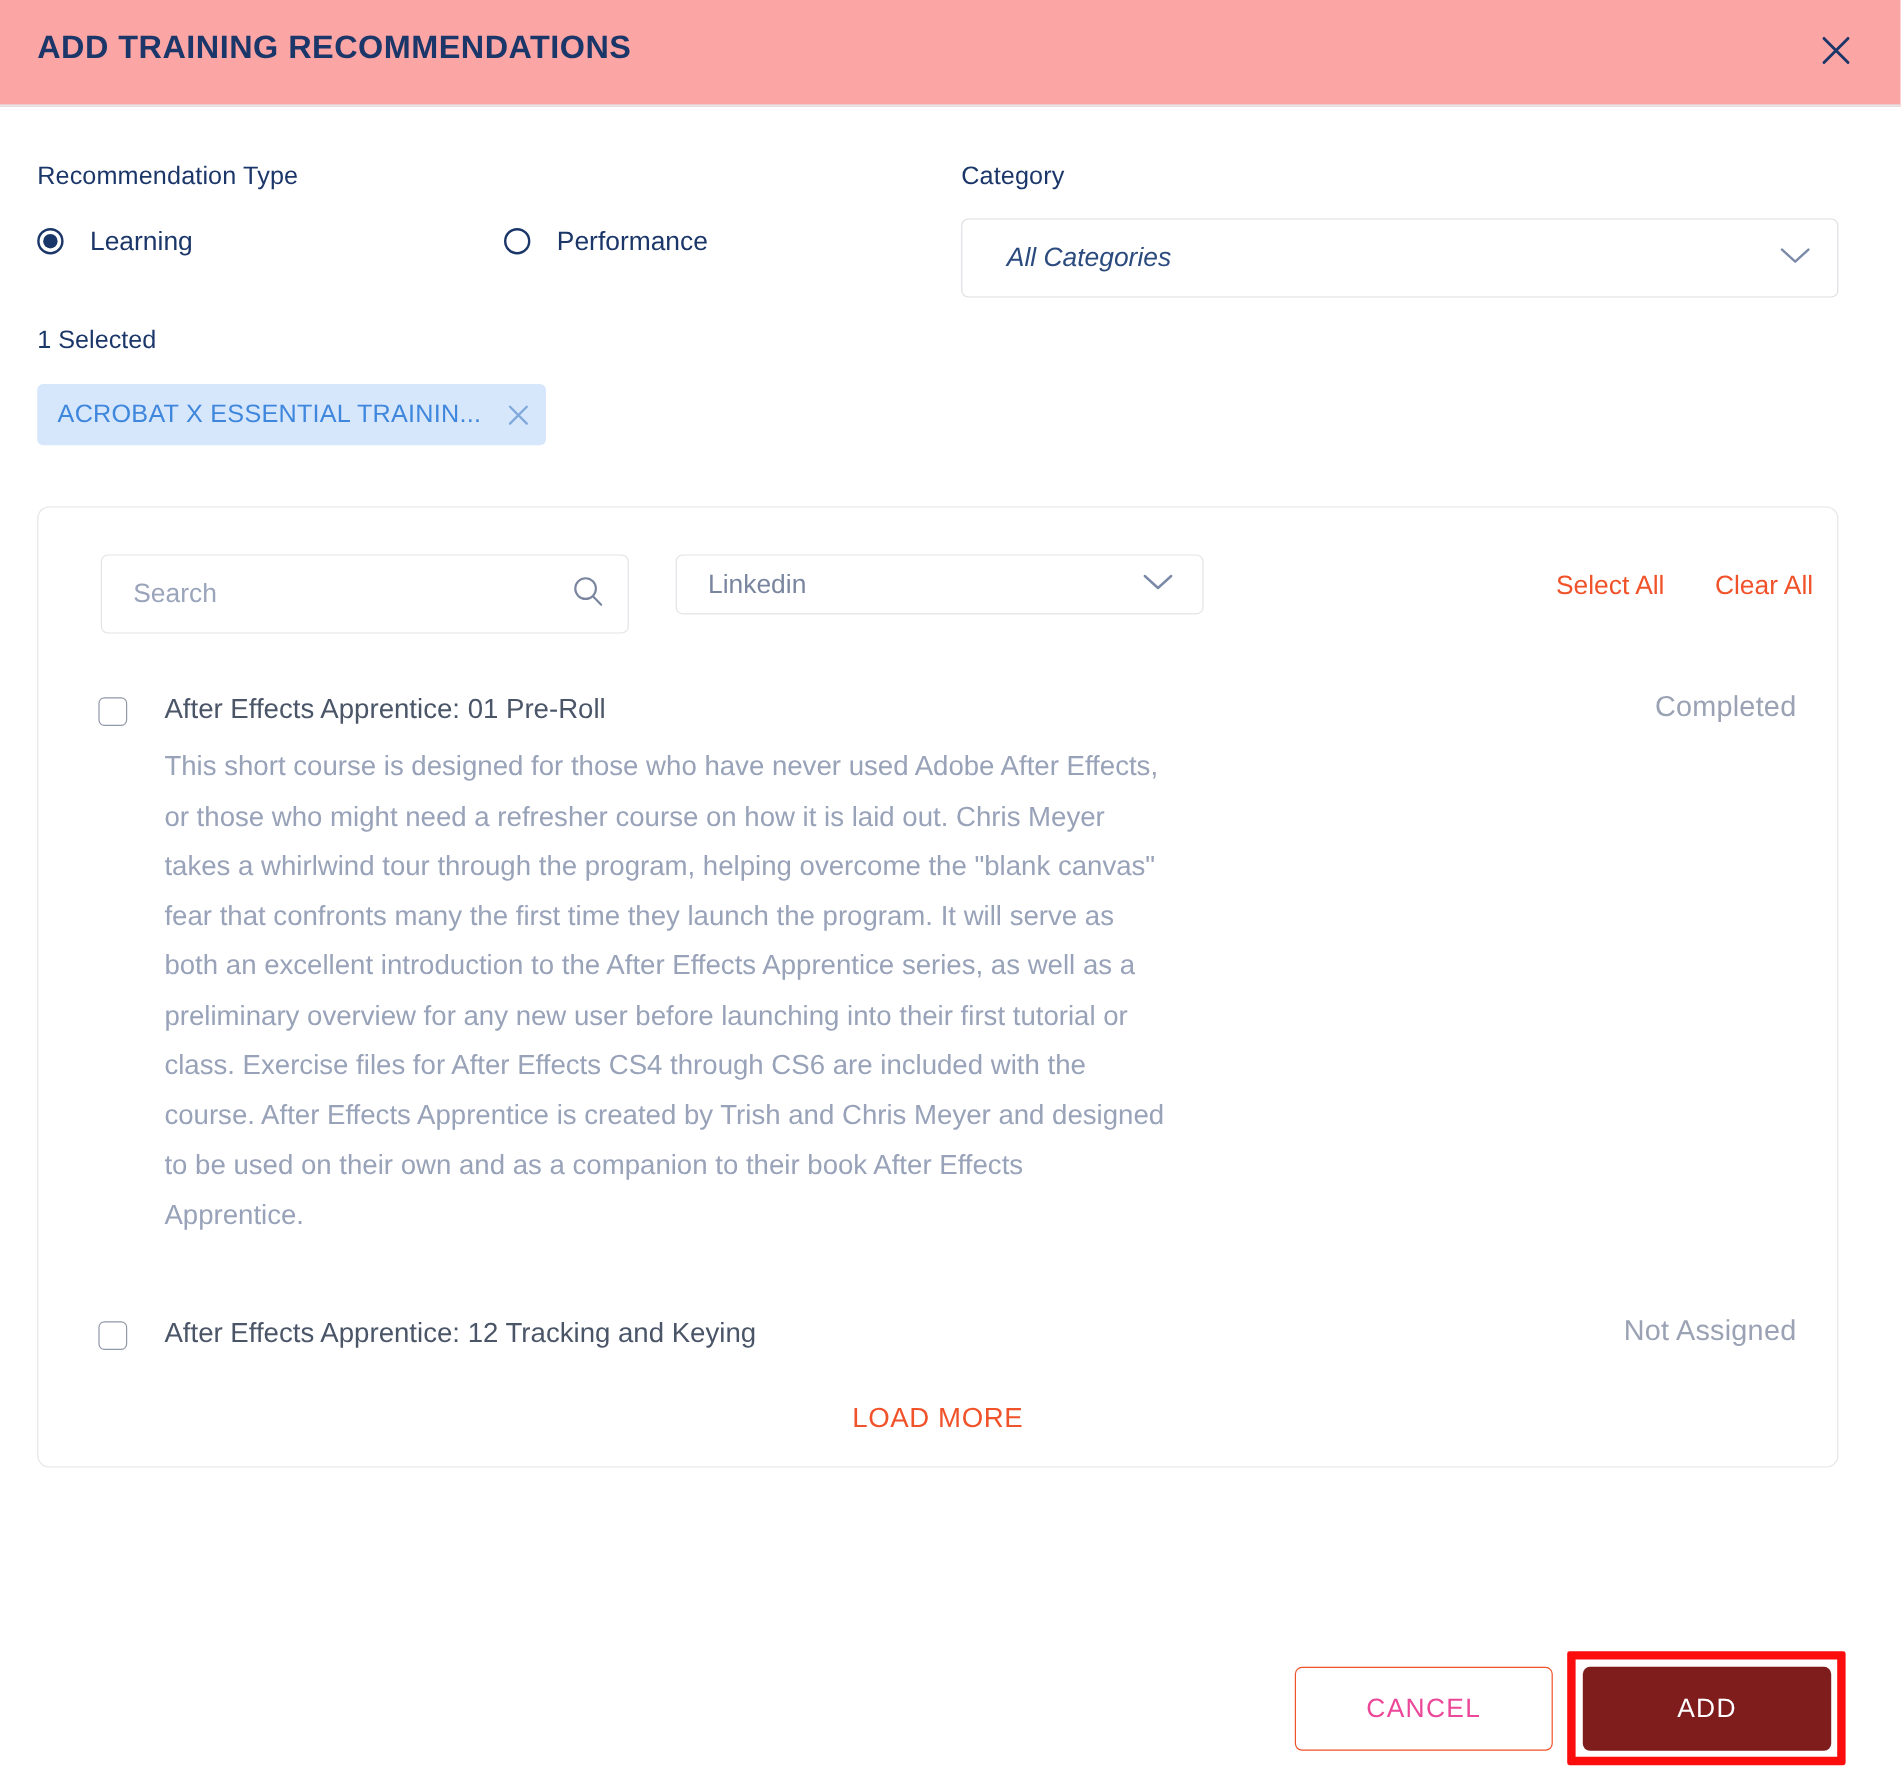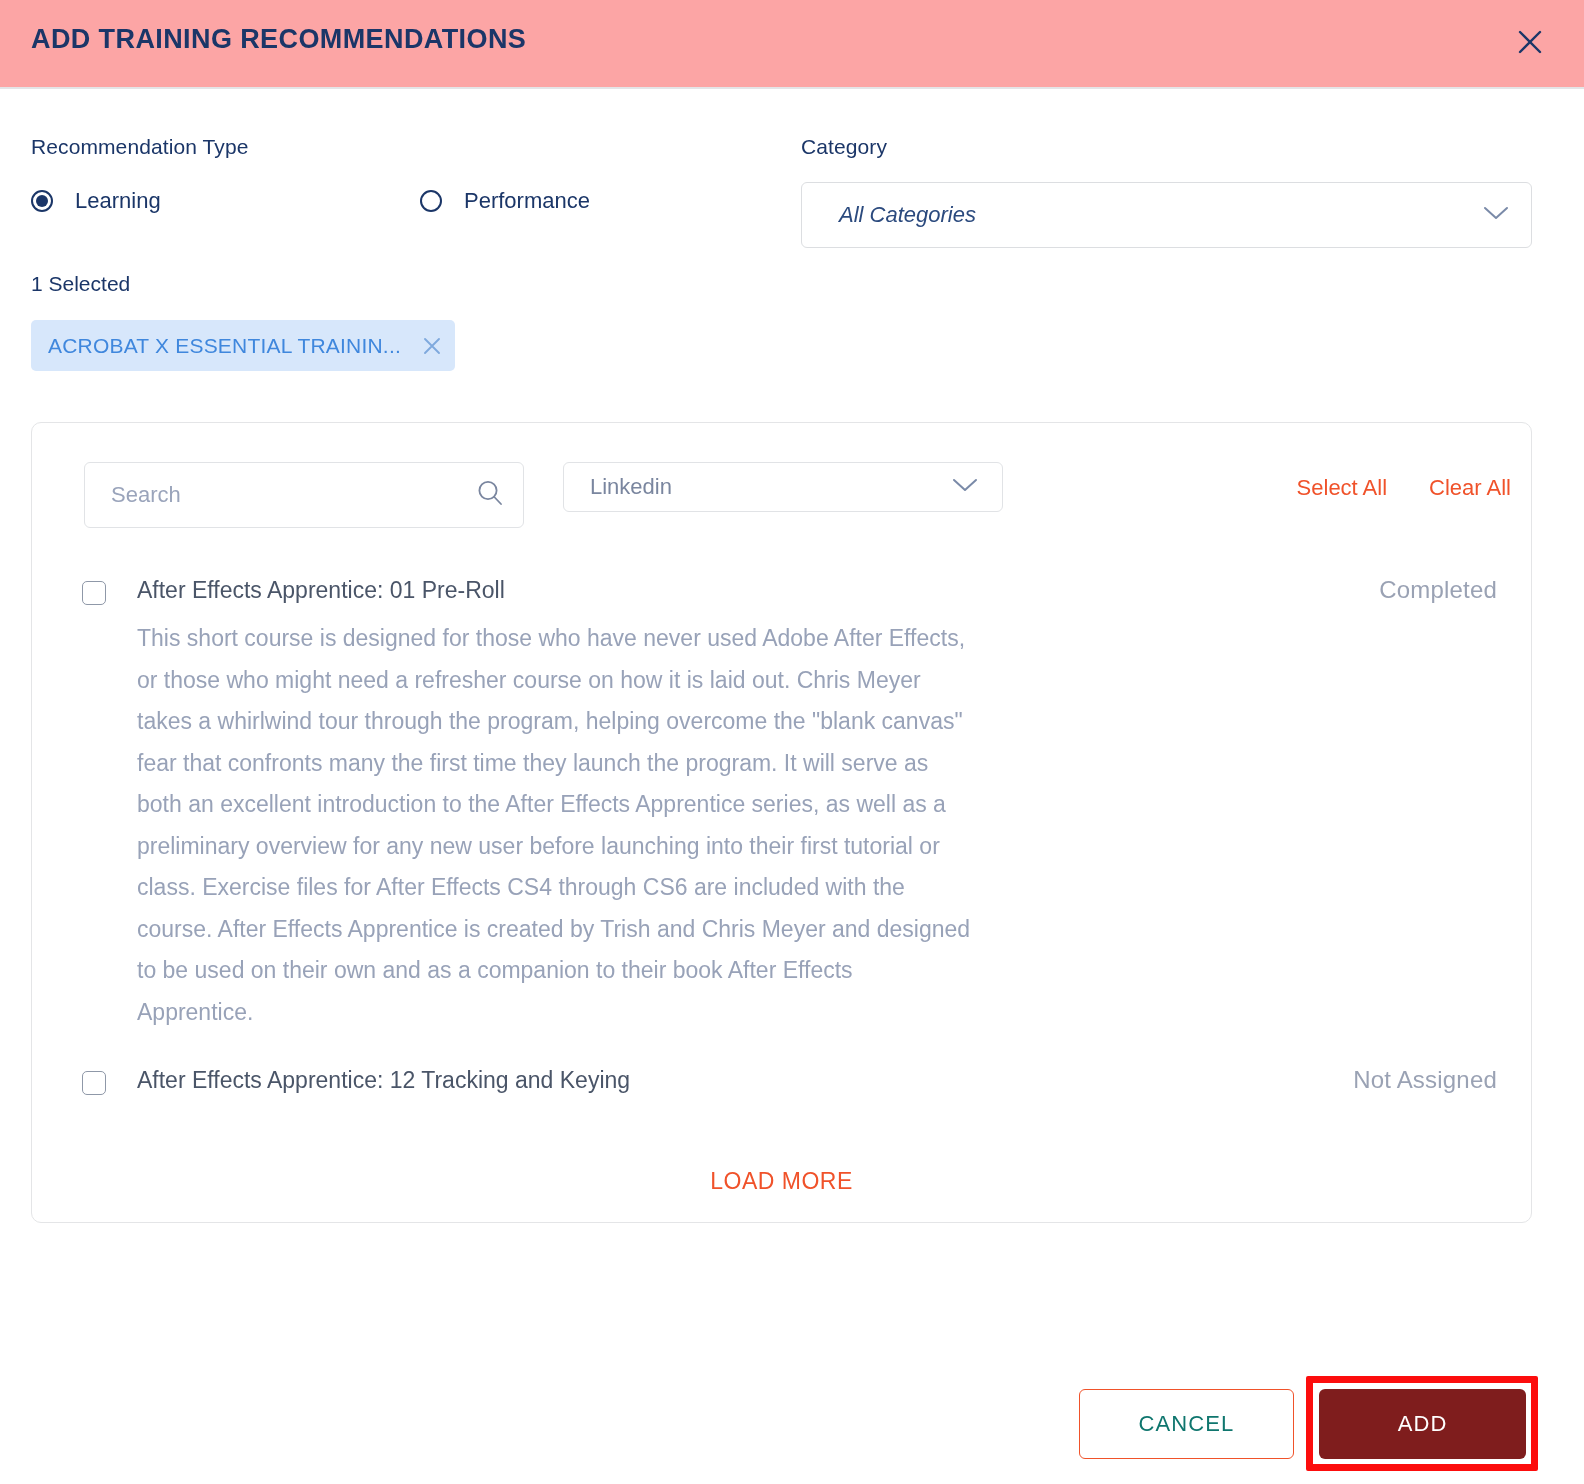--- a/index.html
+++ b/index.html
@@ -297,21 +297,21 @@
   }
   .btn-cancel {
     position: absolute;
     left: 1079px;
     top: 9px;
     width: 215px;
     height: 70px;
     border: 1.5px solid #f0522a;
     border-radius: 6px;
     background: #fff;
-    color: #0f766e;
+    color: #ec4899;
     font-size: 22px;
     letter-spacing: 1.1px;
     cursor: pointer;
     font-family: "Liberation Sans", sans-serif;
   }
   .add-highlight {
     position: absolute;
     left: 1306px;
     top: -4px;
     width: 232px;
@@ -416,21 +416,21 @@
 
       <div class="course-item">
         <div class="course-head">
           <span class="cb"></span>
           <span class="course-title">After Effects Apprentice: 01 Pre-Roll</span>
           <span class="course-status">Completed</span>
         </div>
         <div class="course-desc">This short course is designed for those who have never used Adobe After Effects, or those who might need a refresher course on how it is laid out. Chris Meyer takes a whirlwind tour through the program, helping overcome the "blank canvas" fear that confronts many the first time they launch the program. It will serve as both an excellent introduction to the After Effects Apprentice series, as well as a preliminary overview for any new user before launching into their first tutorial or class. Exercise files for After Effects CS4 through CS6 are included with the course. After Effects Apprentice is created by Trish and Chris Meyer and designed to be used on their own and as a companion to their book After Effects Apprentice.</div>
       </div>
 
-      <div class="course-item" style="margin-top:32px;">
+      <div class="course-item" style="margin-top:62px;">
         <div class="course-head">
           <span class="cb"></span>
           <span class="course-title">After Effects Apprentice: 12 Tracking and Keying</span>
           <span class="course-status">Not Assigned</span>
         </div>
       </div>
 
     </div>
 
     <div class="load-more-wrap">

